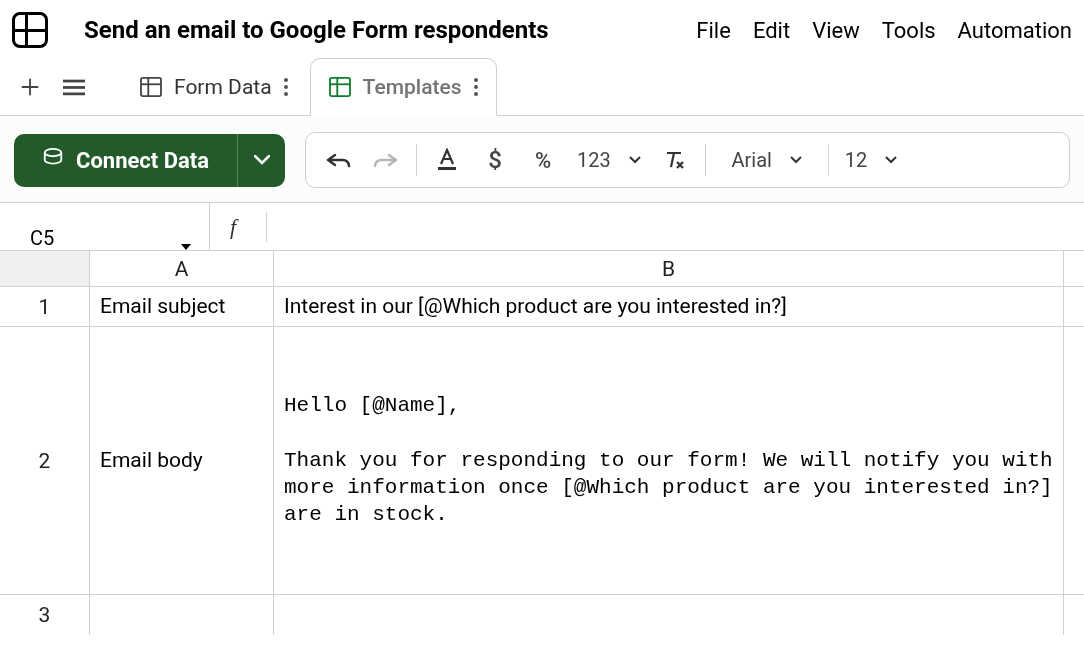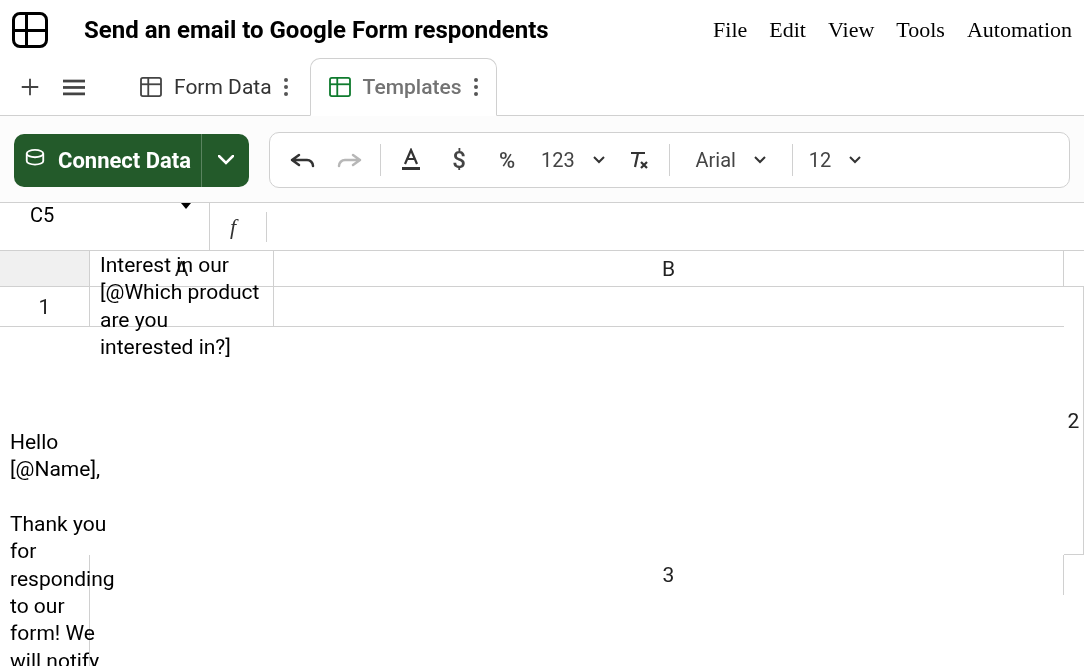--- a/index.html
+++ b/index.html
@@ -41,21 +41,21 @@
     font-weight: 700;
     flex-shrink: 0;
     margin-left: 36px;
   }
   .menubar {
     display: flex;
     gap: 22px;
     margin-left: auto;
     font-size: 22px;
   }
-  .menubar span { cursor: pointer; white-space: nowrap; font-family: Liberation Serif, serif; }
+  .menubar span { cursor: pointer; white-space: nowrap; }
 
   
   .tabsrow {
     display: flex;
     align-items: center;
     padding: 0 10px;
     height: 58px;
     border-bottom: 1px solid #d0d0d0;
     gap: 4px;
     background: #fff;
@@ -113,23 +113,22 @@
   .connect-btn-group {
     display: flex;
     background: #235a2a;
     border-radius: 10px;
     color: #fff;
     align-items: stretch;
     overflow: hidden;
   }
   .connect-main {
     display: flex;
-    align-items: center;
     gap: 12px;
-    padding: 14px 10px;
+    padding: 14px 28px;
     font-size: 22px;
     font-weight: 700;
     cursor: pointer;
   }
   .connect-caret {
     width: 48px;
     display: flex;
     align-items: center;
     justify-content: center;
     border-left: 1px solid rgba(255,255,255,0.25);
@@ -164,21 +163,21 @@
   
   .refbar {
     display: flex;
     align-items: center;
     border-bottom: 1px solid #d0d0d0;
     height: 48px;
   }
   .cellref {
     width: 210px;
     display: flex;
-    align-items: flex-start;
+    align-items: flex-end;
     justify-content: space-between;
     padding: 0 18px 0 30px;
     border-right: 1px solid #d0d0d0;
     height: 100%;
     font-size: 20px;
   }
   .fxbar {
     display: flex;
     align-items: center;
     padding: 0 20px;
@@ -226,21 +225,21 @@
     padding: 8px 10px;
     align-items: center;
     line-height: 1.3;
   }
   .col-c-hdr {
     border-right: none;
   }
   .row1 { height: 40px; }
   .row2 { height: 268px; }
   .row3 { height: 40px; }
-  .body-text { white-space: pre-wrap; }
+  .body-text { white-space: pre-wrap; font-family: Liberation Mono, monospace; }
 
   svg { display:block; }
   .caret-down {
     width:0; height:0;
     border-left:5px solid transparent;
     border-right:5px solid transparent;
     border-top:6px solid currentColor;
   }
 </style>
 </head>
@@ -379,24 +378,26 @@
 </div>
 
 <div class="grid">
 
   <div class="hcell corner"></div>
   <div class="hcell">A</div>
   <div class="hcell">B</div>
   <div class="hcell col-c-hdr"></div>
 
   <div class="rcell row1">1</div>
+  <div class="cell row1">Email subject</div>
   <div class="cell row1">Interest in our [@Which product are you interested in?]</div>
   <div class="cell row1" style="border-right:none"></div>
 
   <div class="rcell row2">2</div>
+  <div class="cell row2">Email body</div>
   <div class="cell row2">
       <span class="body-text">Hello [@Name],
 
 Thank you for responding to our form! We will notify you with more information once [@Which product are you interested in?] are in stock.</span>
     </div>
   <div class="cell row2" style="border-right:none"></div>
 
   <div class="rcell row3" style="border-bottom:none">3</div>
   <div class="cell row3" style="border-bottom:none"></div>
   <div class="cell row3" style="border-bottom:none"></div>

